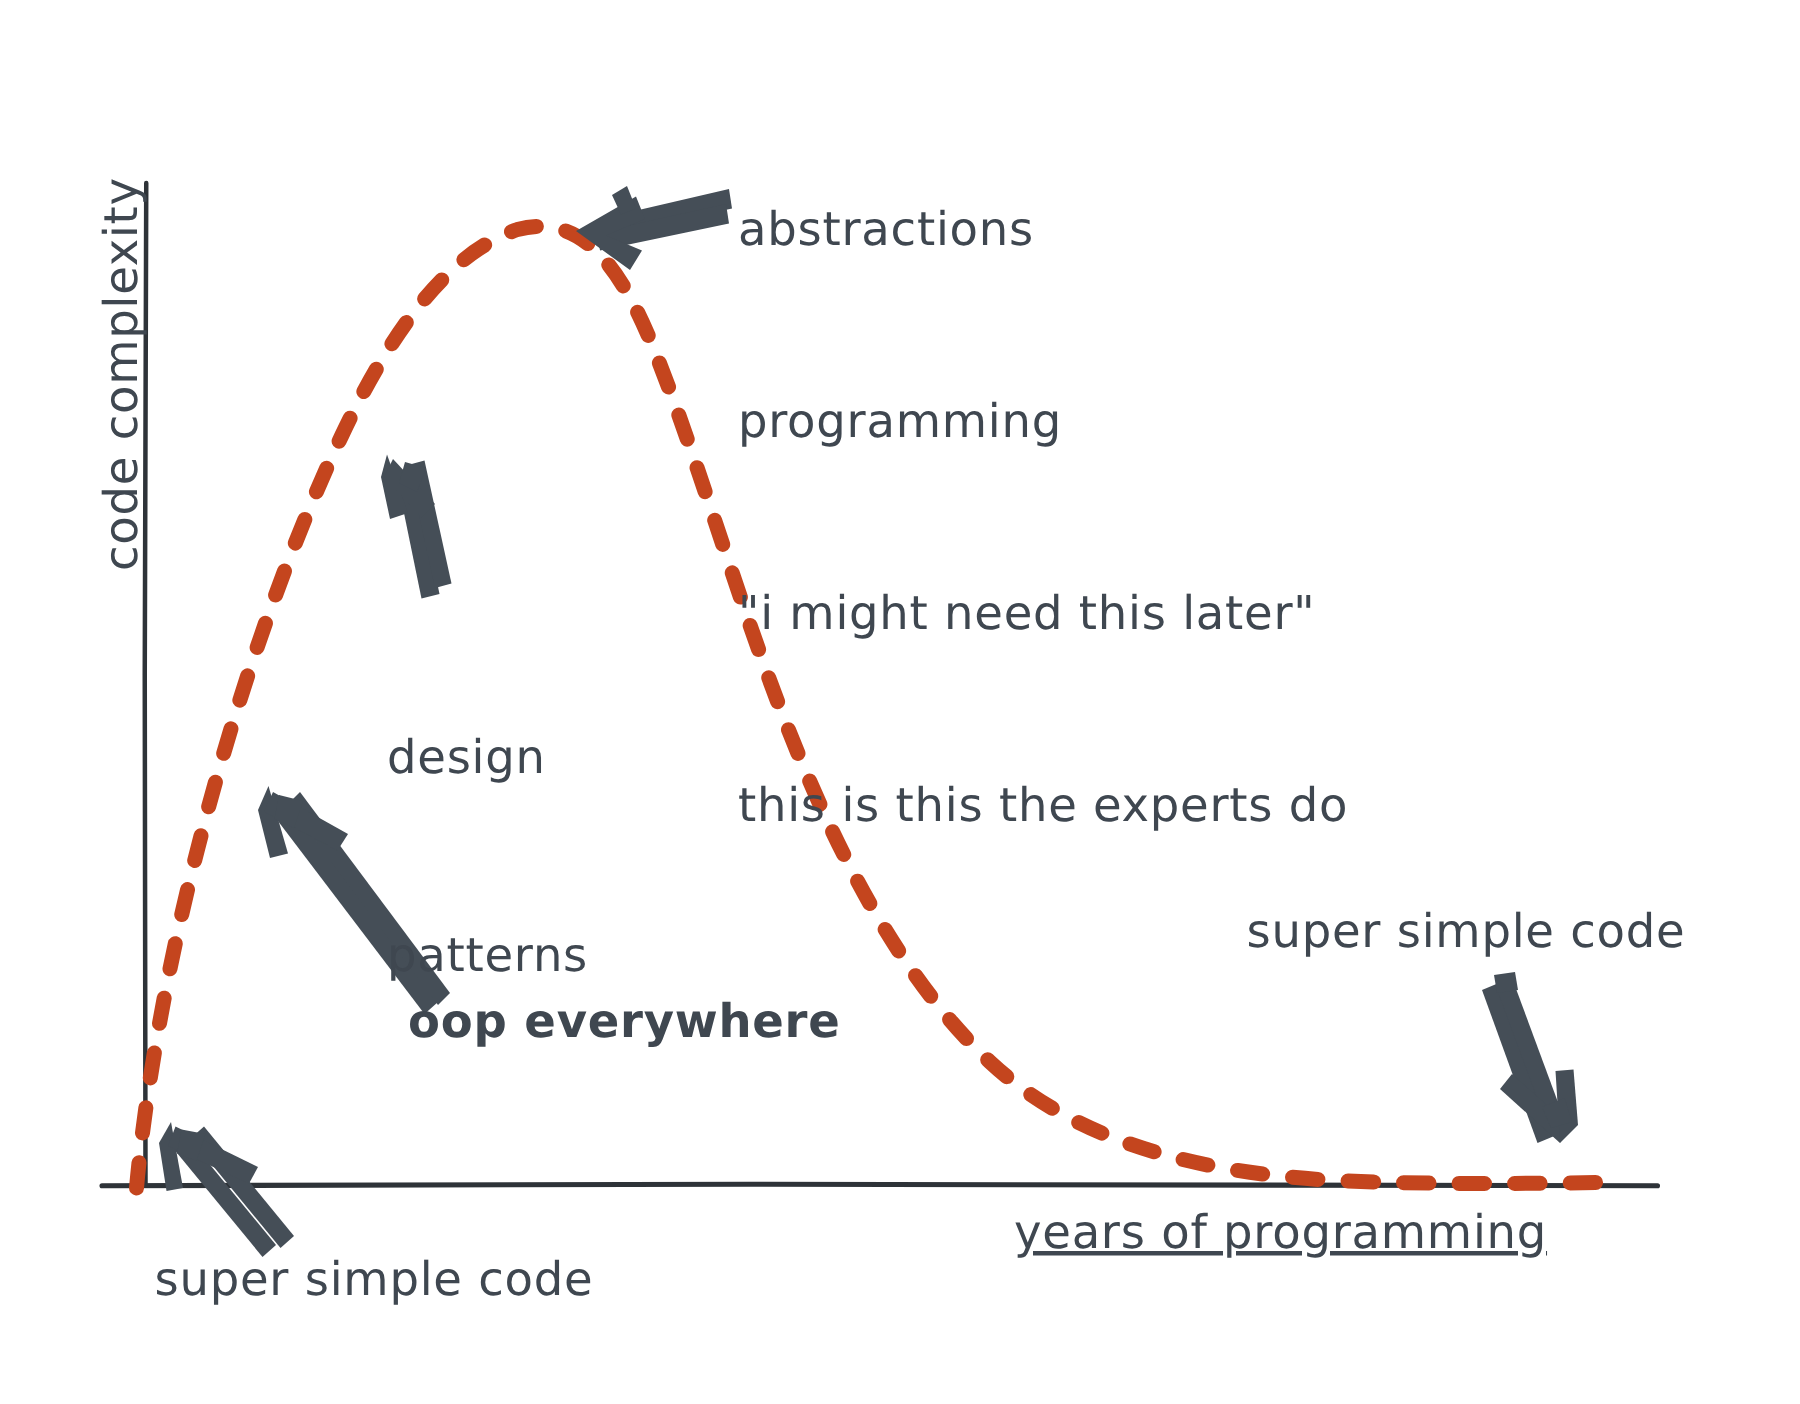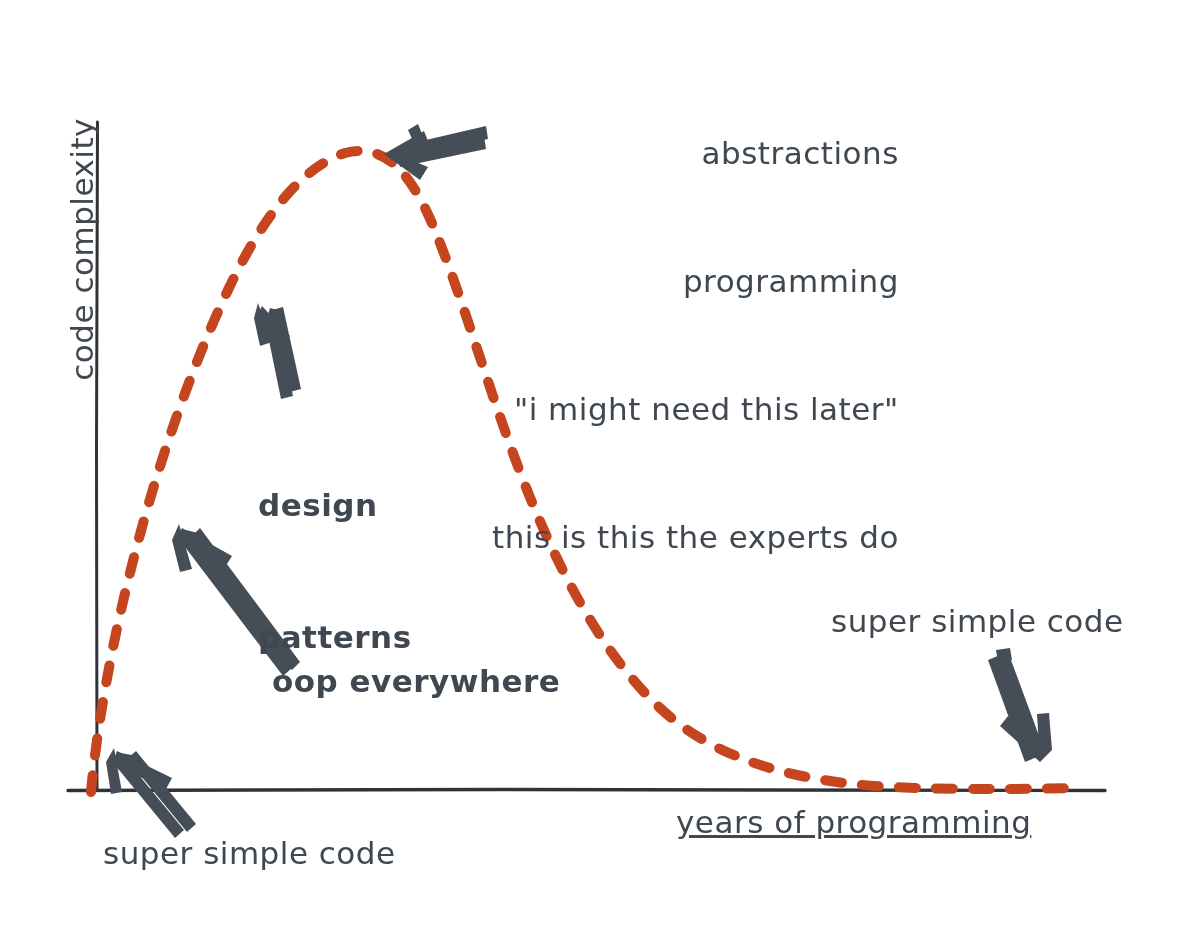--- a/index.html
+++ b/index.html
@@ -45,30 +45,29 @@
   }
   #x-axis-label {
     left: 676px;
     top: 801px;
     text-decoration: underline;
   }
   #ann-peak {
     left: 492px;
     top: 46px;
     font-size: 31px;
-    text-align: right;
   }
   #ann-peak span { display: block; }
   #ann-design-patterns {
     left: 258px;
     top: 395px;
     font-size: 31px;
     line-height: 1.42;
   }
-  #ann-design-patterns span { display: block; font-weight: bold; }
+  #ann-design-patterns span { display: block; }
   #ann-oop {
     left: 272px;
     top: 660px;
     font-size: 31px;
     font-weight: bold;
   }
   #ann-simple-left {
     left: 103px;
     top: 832px;
     font-size: 31px;

